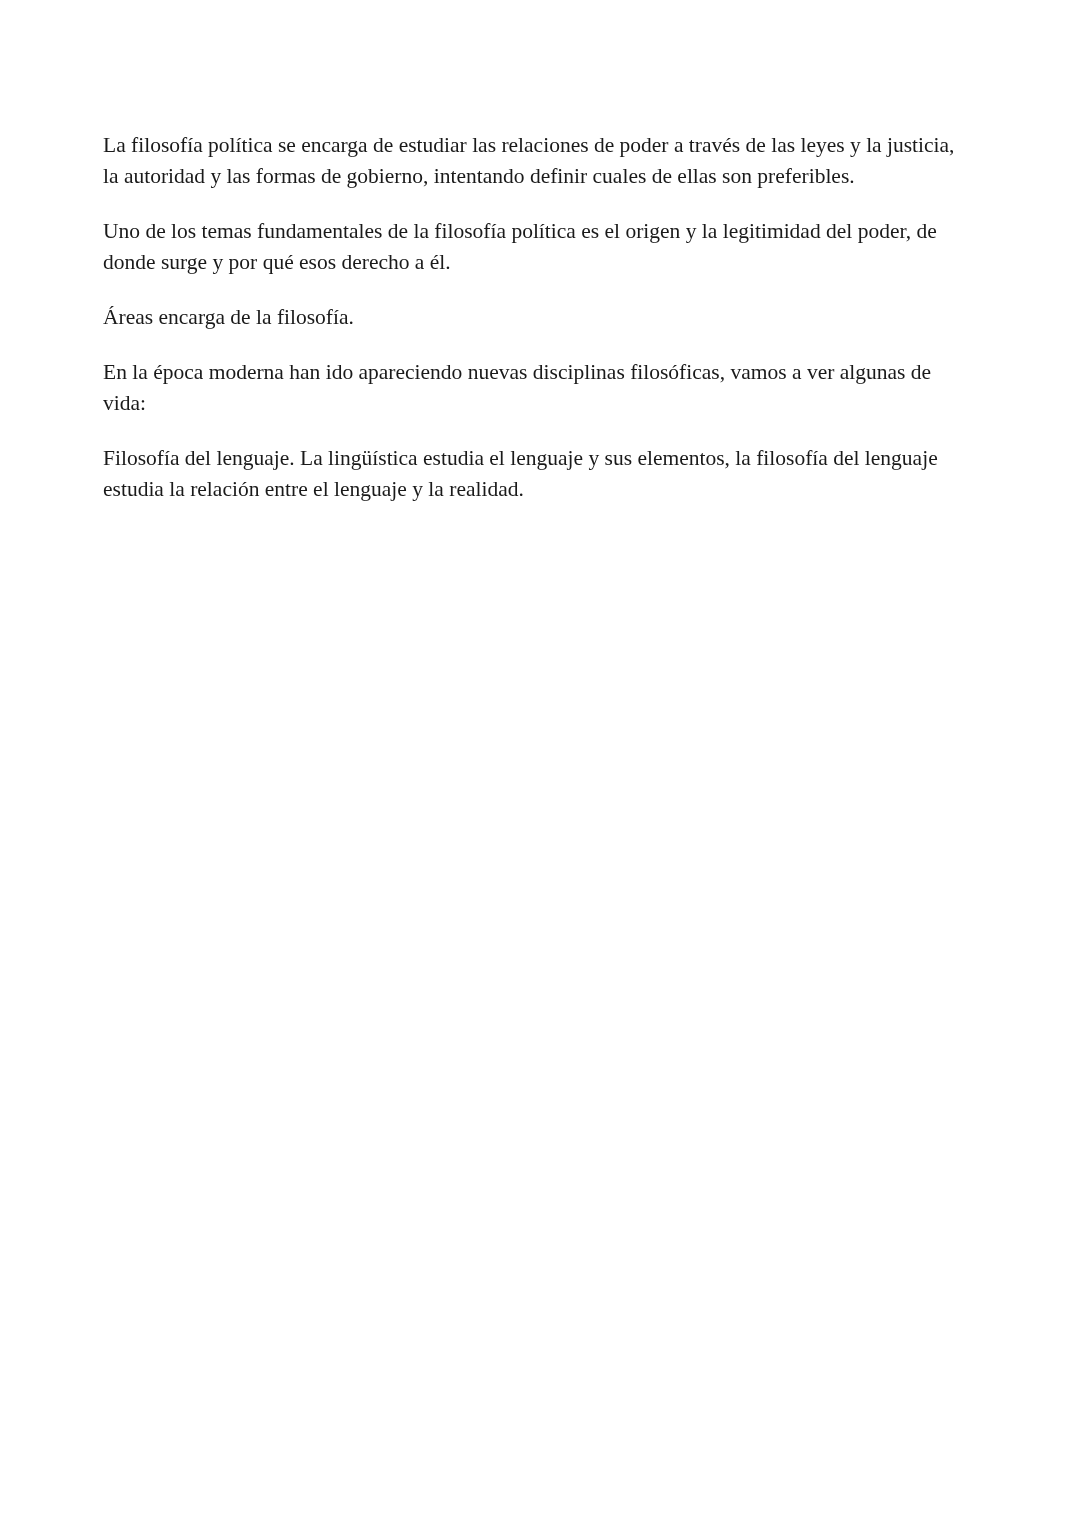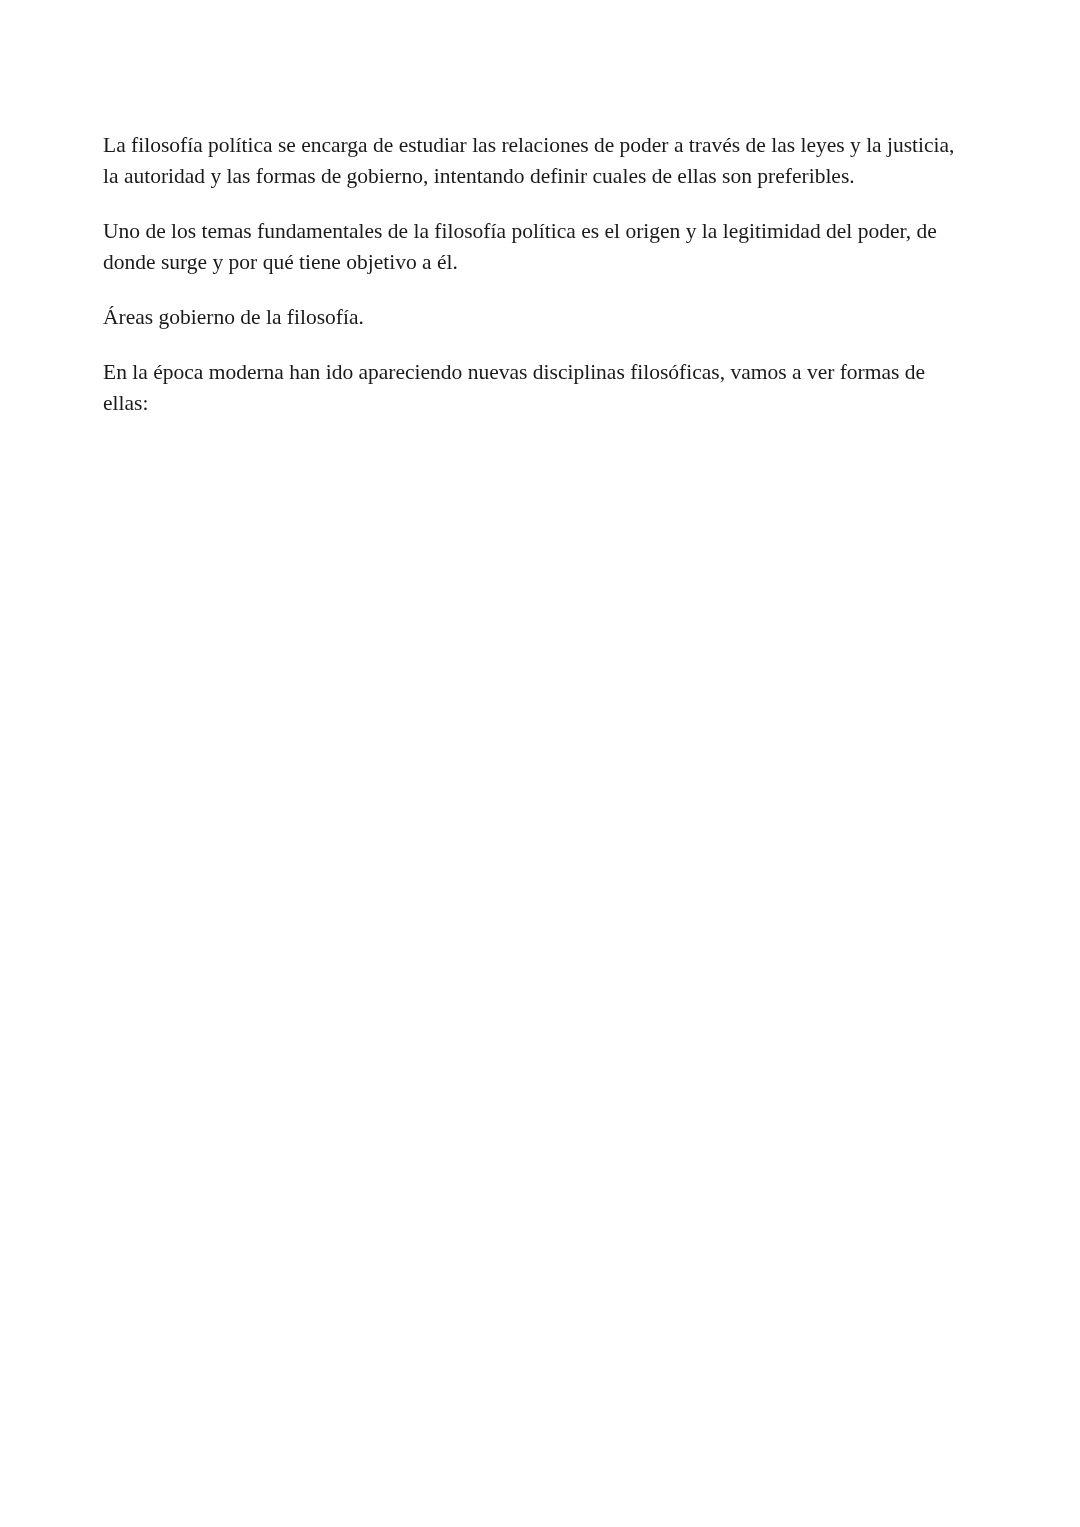--- a/index.html
+++ b/index.html
@@ -32,17 +32,18 @@
     text-align: left;
     letter-spacing: 0;
   }
 </style>
 </head>
 <body>
 
 <div class="page">
   <div class="text-block">
     <p class="para">La filosofía política se encarga de estudiar las relaciones de poder a través de las leyes y la justicia, la autoridad y las formas de gobierno, intentando definir cuales de ellas son preferibles.</p>
-    <p class="para">Uno de los temas fundamentales de la filosofía política es el origen y la legitimidad del poder, de donde surge y por qué tiene objetivo a él.</p>
-    <p class="para">Áreas gobierno de la filosofía.</p>
-    <p class="para">En la época moderna han ido apareciendo nuevas disciplinas filosóficas, vamos a ver formas de ellas:</p>
+    <p class="para">Uno de los temas fundamentales de la filosofía política es el origen y la legitimidad del poder, de donde surge y por qué esos derecho a él.</p>
+    <p class="para">Áreas encarga de la filosofía.</p>
+    <p class="para">En la época moderna han ido apareciendo nuevas disciplinas filosóficas, vamos a ver algunas de vida:</p>
+    <p class="para">Filosofía del lenguaje. La lingüística estudia el lenguaje y sus elementos, la filosofía del lenguaje estudia la relación entre el lenguaje y la realidad.</p>
   </div>
 </div>
 
 </body></html>

